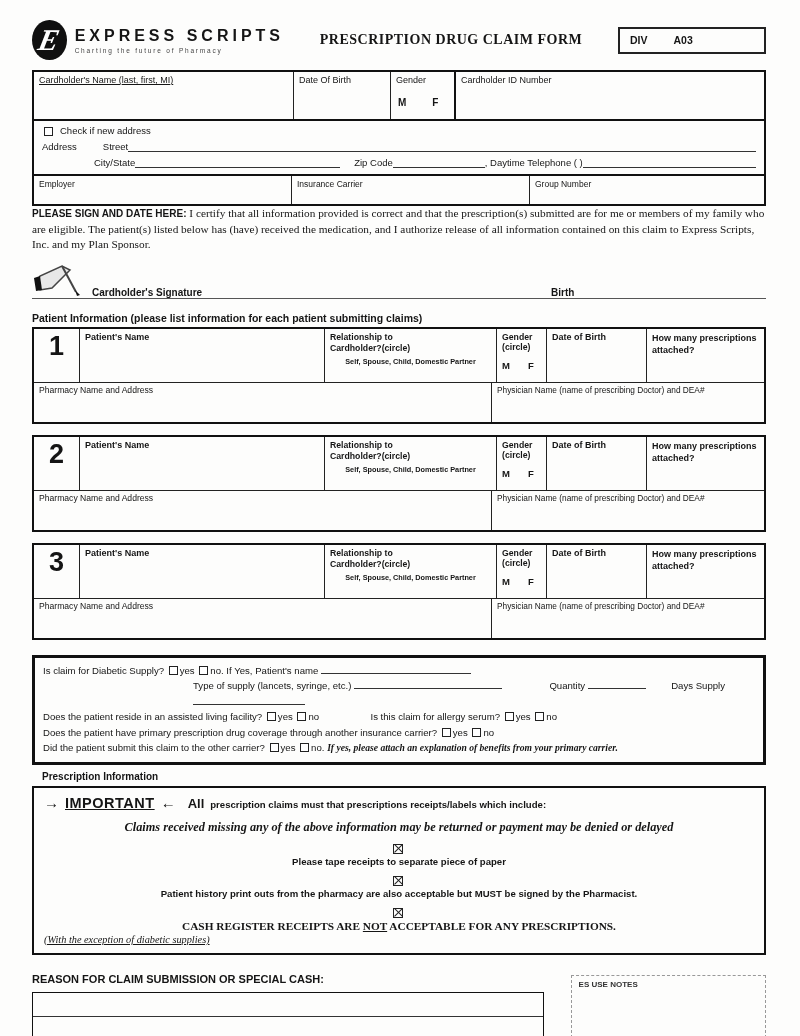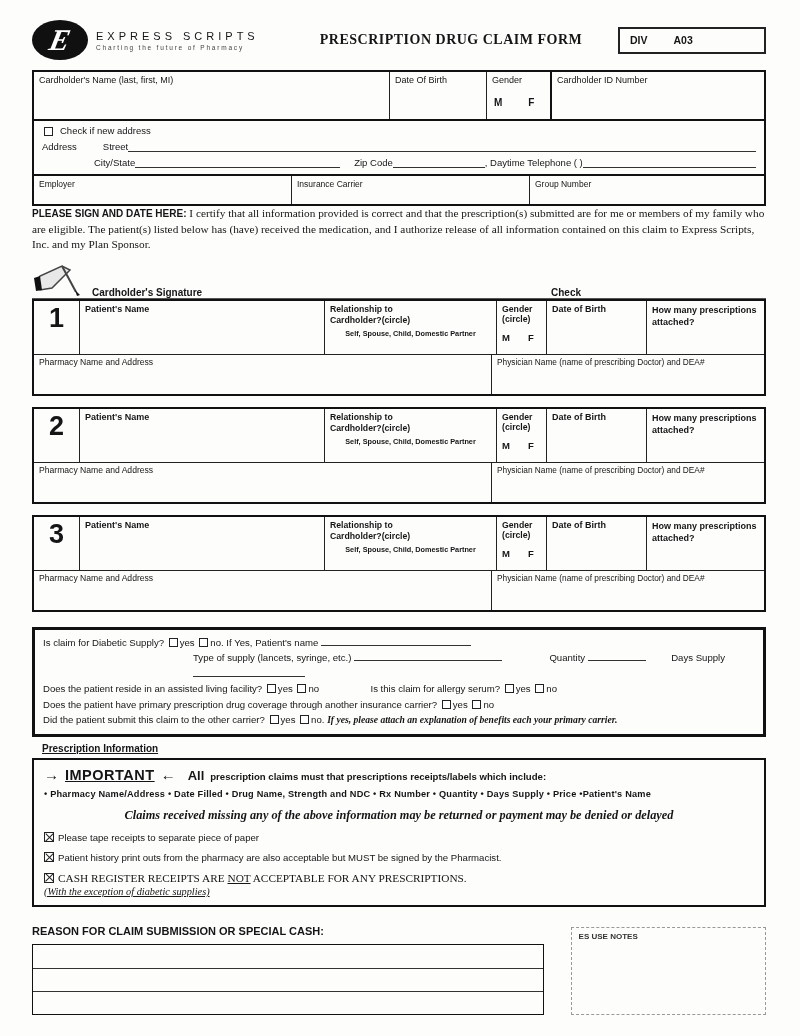--- a/index.html
+++ b/index.html
@@ -5,33 +5,33 @@
   * { margin:0; padding:0; box-sizing:border-box; }
   body { background:#e9e9e9; font-family:"Liberation Sans",sans-serif; }
   .page { position:relative; width:800px; height:1036px; background:#fdfdfc; color:#151515; margin:0 auto; overflow:hidden; }
   .content { position:absolute; left:32px; top:16px; width:734px; }
 
   
   .hdr { display:flex; align-items:center; margin-bottom:6px; height:48px; }
   .logo { display:flex; align-items:center; gap:8px; width:252px; }
   .logo-oval { width:56px; height:40px; background:#101010; border-radius:50%; display:flex; align-items:center; justify-content:center; }
   .logo-e { color:#fff; font-family:"Liberation Serif",serif; font-style:italic; font-weight:bold; font-size:30px; transform:skewX(-12deg); line-height:1; }
-  .brand-name { font-weight:normal; font-size:11px; letter-spacing:4px; white-space:nowrap; }
+  .brand-name { font-weight:bold; font-size:16px; letter-spacing:4px; white-space:nowrap; }
   .brand-tag { font-size:6.5px; letter-spacing:1.8px; color:#444; margin-top:2px; white-space:nowrap; }
   .form-title { flex:1; text-align:center; font-family:"Liberation Serif",serif; font-weight:bold; font-size:14px; letter-spacing:0.5px; }
   .div-box { width:148px; height:27px; border:2px solid #222; display:flex; align-items:center; gap:26px; padding:0 10px; font-weight:bold; font-size:10.5px; }
 
   
   .tbl { border:2px solid #111; }
   .row { display:flex; }
   .cell { padding:3px 5px; font-size:9px; }
   .r1 { height:47px; }
   .r1 .cell { border-right:1px solid #222; }
   .r1 .cell:last-child { border-right:none; }
-  .c-name { width:356px; }
+  .c-name { width:260px;text-decoration:underline; }
   .c-dob { width:97px; }
   .c-gen { width:65px; border-right:2px solid #111 !important; }
   .c-id { flex:1; }
   .gen-mf { margin-top:12px; font-weight:bold; font-size:10px; display:flex; gap:26px; padding-left:2px; }
 
   .addr { border-top:2px solid #111; padding:4px 8px 6px 8px; font-size:9.5px; }
   .addr-line { display:flex; align-items:flex-end; margin-top:5px; }
   .chkline { display:flex; align-items:flex-end; gap:5px; }
   .cb { display:inline-block; width:9px; height:9px; border:1.2px solid #222; background:#fff; flex:none; vertical-align:-1px; margin:0 2px; }
   .fill { display:inline-block; border-bottom:1.2px solid #333; height:11px; }
@@ -69,30 +69,30 @@
   .pt-pharm { flex:1; border-right:1px solid #222; padding:2px 5px; font-size:8.6px; }
   .pt-phys { width:272px; padding:2px 5px; font-size:8.3px; }
 
   
   .diab { border:3px solid #111; padding:5px 16px 6px 8px; font-size:9.6px; line-height:1.62; margin-top:15px; }
   .diab .ind { margin-left:150px; }
   .diab .gap { display:inline-block; width:42px; }
   .ital { font-family:"Liberation Serif",serif; font-style:italic; font-weight:bold; }
 
   
-  .rx-head { font-weight:bold; font-size:10px; text-decoration:underline; margin:6px 0 4px 10px; }
+  .rx-head { font-weight:bold; font-size:10px; margin:6px 0 4px 10px; }
   .imp-box { border:2.5px solid #111; padding:6px 10px 8px 10px; }
   .imp-l1 { display:flex; align-items:baseline; gap:6px; }
   .imp-arrow { font-size:15px; font-weight:bold; }
   .imp-word { font-size:14.5px; font-weight:bold; text-decoration:underline; letter-spacing:0.5px; }
   .imp-all { font-size:13px; font-weight:bold; margin-left:6px; }
   .imp-rest { font-size:9.6px; font-weight:bold; }
   .imp-bullets { font-size:9.2px; font-weight:bold; margin-top:6px; letter-spacing:0.2px; }
   .imp-warn { text-align:center; font-family:"Liberation Serif",serif; font-style:italic; font-weight:bold; font-size:12.3px; margin:9px 0 4px 0; }
-  .xline { display:flex; align-items:center; gap:2px; margin-top:9px; font-weight:normal; font-size:9.6px; }
+  .xline { display:flex; align-items:center; gap:2px; margin-top:9px; font-weight:bold; font-size:9.6px;flex-direction:column; }
   .xbox { position:relative; width:10px; height:10px; border:1.3px solid #222; flex:none; margin-right:2px; }
   .xbox:before, .xbox:after { content:""; position:absolute; left:-1px; top:3.5px; width:11px; height:1.3px; background:#222; }
   .xbox:before { transform:rotate(45deg); } .xbox:after { transform:rotate(-45deg); }
   .cash { font-family:"Liberation Serif",serif; font-size:11.3px; }
   .cash u { text-decoration:underline; }
   .excep { font-family:"Liberation Serif",serif; font-style:italic; font-size:10.3px; text-decoration:underline; margin-top:2px; font-weight:normal; }
 
   
   .bottom { display:flex; margin-top:18px; }
   .reason { width:520px; }
@@ -182,23 +182,24 @@
 
   <div class="sig-row">
     <svg class="pen" viewBox="0 0 54 36">
       <polygon points="4,22 8,14 30,4 38,8 20,26 8,28" fill="#e8e8e8" stroke="#444" stroke-width="1.5"></polygon>
       <polygon points="2,16 8,14 10,28 4,29" fill="#111"></polygon>
       <line x1="30" y1="4" x2="44" y2="30" stroke="#444" stroke-width="2"></line>
       <polygon points="43,28 48,33 45,34" fill="#111"></polygon>
     </svg>
     <span class="sig-lab">Cardholder's Signature</span>
     <span class="sig-spacer"></span>
-    <span class="date-lab">Check</span>
-  </div>
-
+    <span class="date-lab">Birth</span>
+  </div>
+
+  <div class="pt-head">Patient Information (please list information for each patient submitting claims)</div>
 
   <div class="pt-tbl">
     <div class="pt-r1">
       <div class="pt-num">1</div>
       <div class="pt-name"><span>Patient's Name</span></div>
       <div class="pt-rel">
         <div>Relationship to</div>
         <div>Cardholder?(circle)</div>
         <div class="opts">Self, Spouse, Child, Domestic Partner</div>
       </div>
@@ -300,35 +301,34 @@
     </div>
     <div>
       <span>Does the patient have primary prescription drug coverage through another insurance carrier?</span>
       <span class="cb"></span><span>yes</span>
       <span class="cb"></span><span>no</span>
     </div>
     <div>
       <span>Did the patient submit this claim to the other carrier?</span>
       <span class="cb"></span><span>yes</span>
       <span class="cb"></span><span>no.</span>
-      <span class="ital">If yes, please attach an explanation of benefits each your primary carrier.</span>
+      <span class="ital">If yes, please attach an explanation of benefits from your primary carrier.</span>
     </div>
   </div>
 
   <div class="rx-head">Prescription Information</div>
 
   <div class="imp-box">
     <div class="imp-l1">
       <span class="imp-arrow">→</span>
       <span class="imp-word">IMPORTANT</span>
       <span class="imp-arrow">←</span>
       <span class="imp-all">All</span>
       <span class="imp-rest">prescription claims must that prescriptions receipts/labels which include:</span>
     </div>
-    <div class="imp-bullets">• Pharmacy Name/Address   • Date Filled   • Drug Name, Strength and NDC    • Rx Number   • Quantity   • Days Supply   • Price   •Patient's Name</div>
     <div class="imp-warn">Claims received missing any of the above information may be returned or payment may be denied or delayed</div>
     <div class="xline">
       <span class="xbox"></span>
       <span>Please tape receipts to separate piece of paper</span>
     </div>
     <div class="xline">
       <span class="xbox"></span>
       <span>Patient history print outs from the pharmacy are also acceptable but MUST be signed by the Pharmacist.</span>
     </div>
     <div class="xline cash">

